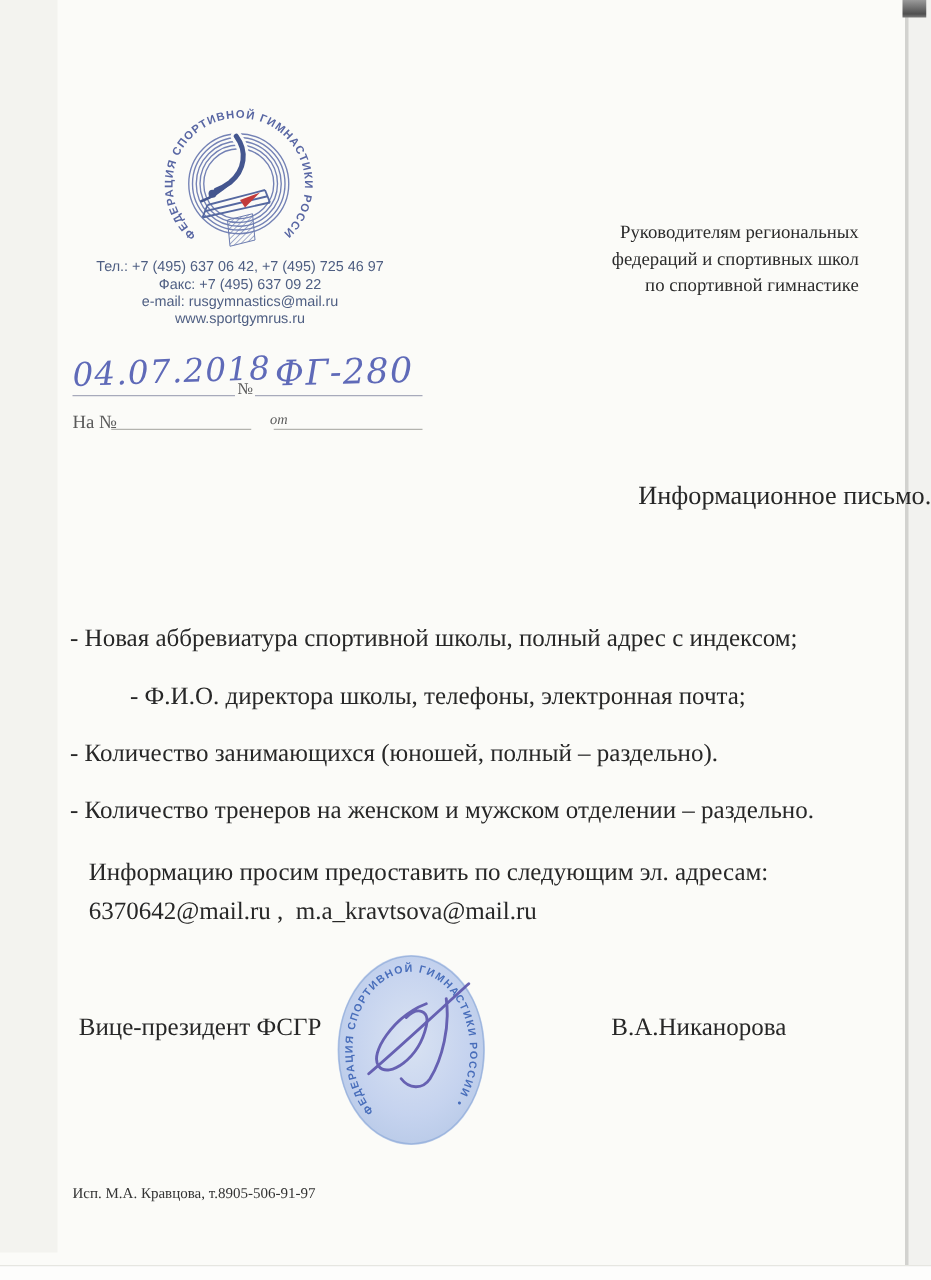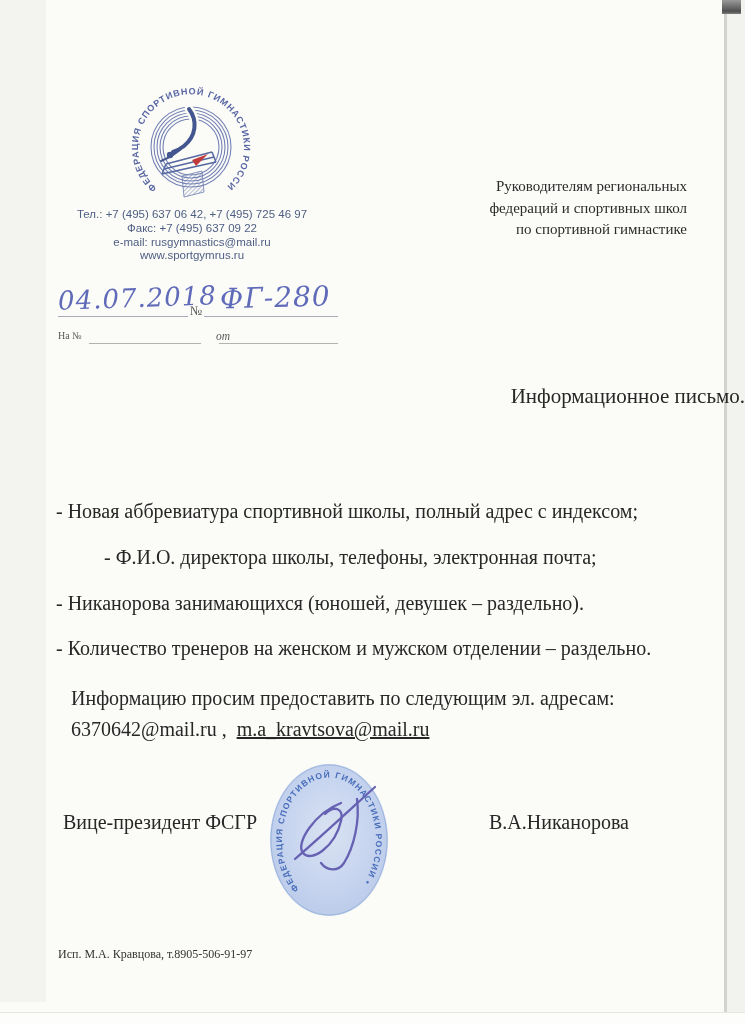--- a/index.html
+++ b/index.html
@@ -27,30 +27,30 @@
   
   .hw{font-family:"DejaVu Serif", serif; font-style:italic; color:#5f6ab8;}
   .hw-date{left:58px; top:283px; font-size:26px; letter-spacing:1px; transform:rotate(-2deg);}
   .hw-number{left:220px; top:281px; font-size:28px; letter-spacing:1px; transform:rotate(-1.5deg);}
   .u-line{border-bottom:1.4px solid #a7aabb; height:0;}
   .u-a{left:58px; top:316px; width:130px;}
   .u-b{left:204px; top:316px; width:134px;}
   .u-c{left:89px; top:343px; width:112px; border-color:#b3b3ae;}
   .u-d{left:219px; top:343px; width:119px; border-color:#b3b3ae;}
   .num-sign{left:190px; top:303px; font-size:13px; color:#5a5a5a;}
-  .on-num{left:58px; top:330px; font-size:10px; color:#5a5a5a;}
+  .on-num{left:58px; top:330px; font-size:15px; color:#5a5a5a;}
   .from-lbl{left:216px; top:330px; font-size:11.5px; color:#5a5a5a;font-style:italic;}
 
   
   .title{left:0; top:384px; width:100%; text-align:right; font-size:21px;}
   .lead{left:34px; top:429px; width:676px; text-align:center; font-weight:bold; font-size:20.5px; line-height:32px;}
   .item{left:56px; width:650px; font-size:20px;}
   .item-1{top:500px;} .item-2{top:546px;margin-left:48px;} .item-3{top:592px;} .item-4{top:637px;}
   .email-block{left:71px; top:683px; width:640px; font-size:20px; line-height:31px;}
-  .email-underlined{text-decoration:underline;}
+  .email-underlined{}
   .email-sep{white-space:pre;}
 
   
   .stamp-svg{left:255px; top:759px; width:150px; height:162px;}
   .sig-title{left:63px; top:811px; font-size:20px;}
   .sig-name{left:489px; top:811px; font-size:20px;}
 
   .footer{left:58px; top:947px; font-size:12px; color:#333;}
 </style>
 </head>
@@ -119,21 +119,21 @@
   <div class="abs on-num">На №</div>
   <div class="abs u-line u-c"></div>
   <div class="abs from-lbl">от</div>
   <div class="abs u-line u-d"></div>
 
   <div class="abs title">Информационное письмо.</div>
 
 
   <div class="abs item item-1">- Новая аббревиатура спортивной школы, полный адрес с индексом;</div>
   <div class="abs item item-2">- Ф.И.О. директора школы, телефоны, электронная почта;</div>
-  <div class="abs item item-3">- Никанорова занимающихся (юношей, девушек – раздельно).</div>
+  <div class="abs item item-3">- Количество занимающихся (юношей, полный – раздельно).</div>
   <div class="abs item item-4">- Количество тренеров на женском и мужском отделении – раздельно.</div>
 
   <div class="abs email-block">
     <div>Информацию просим предоставить по следующим эл. адресам:</div>
     <div>
       <span>6370642@mail.ru</span><span class="email-sep"> ,  </span><span class="email-underlined">m.a_kravtsova@mail.ru</span>
     </div>
   </div>
 
   <svg class="abs stamp-svg" viewBox="0 0 150 162">

